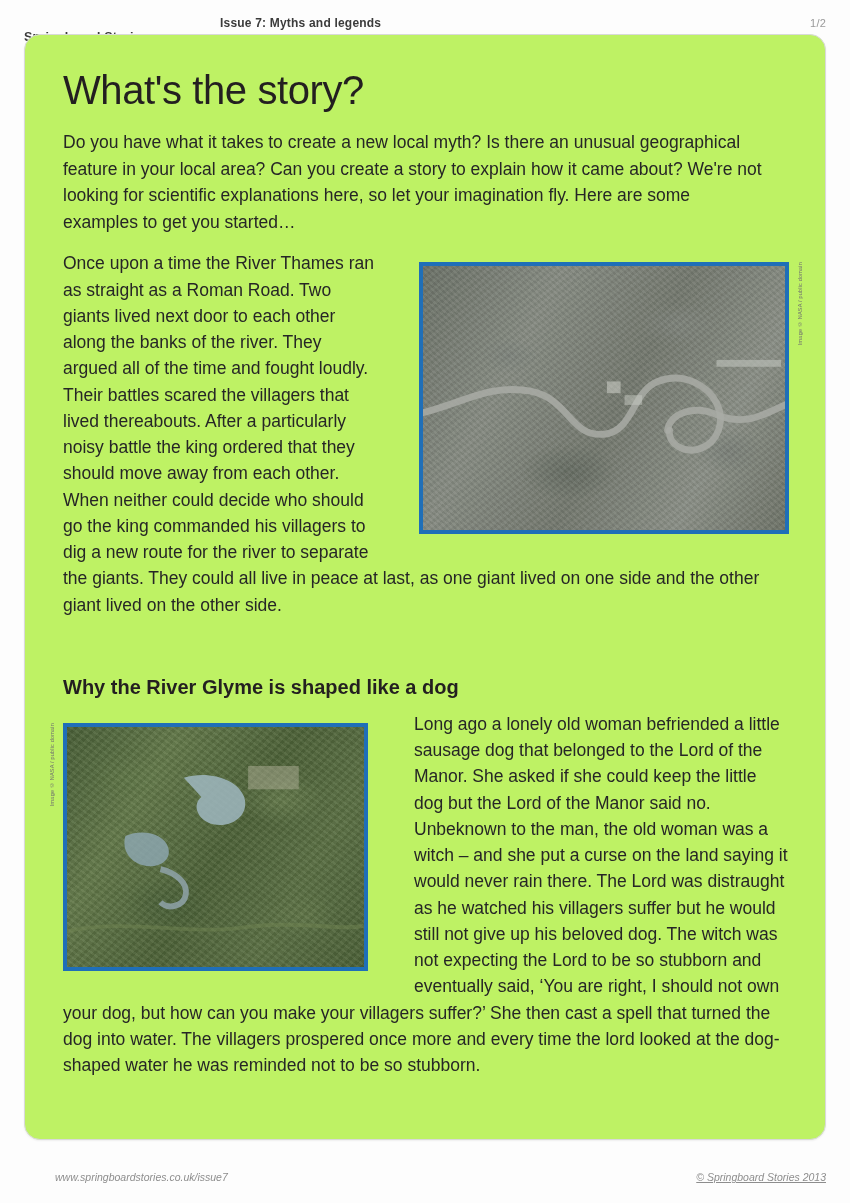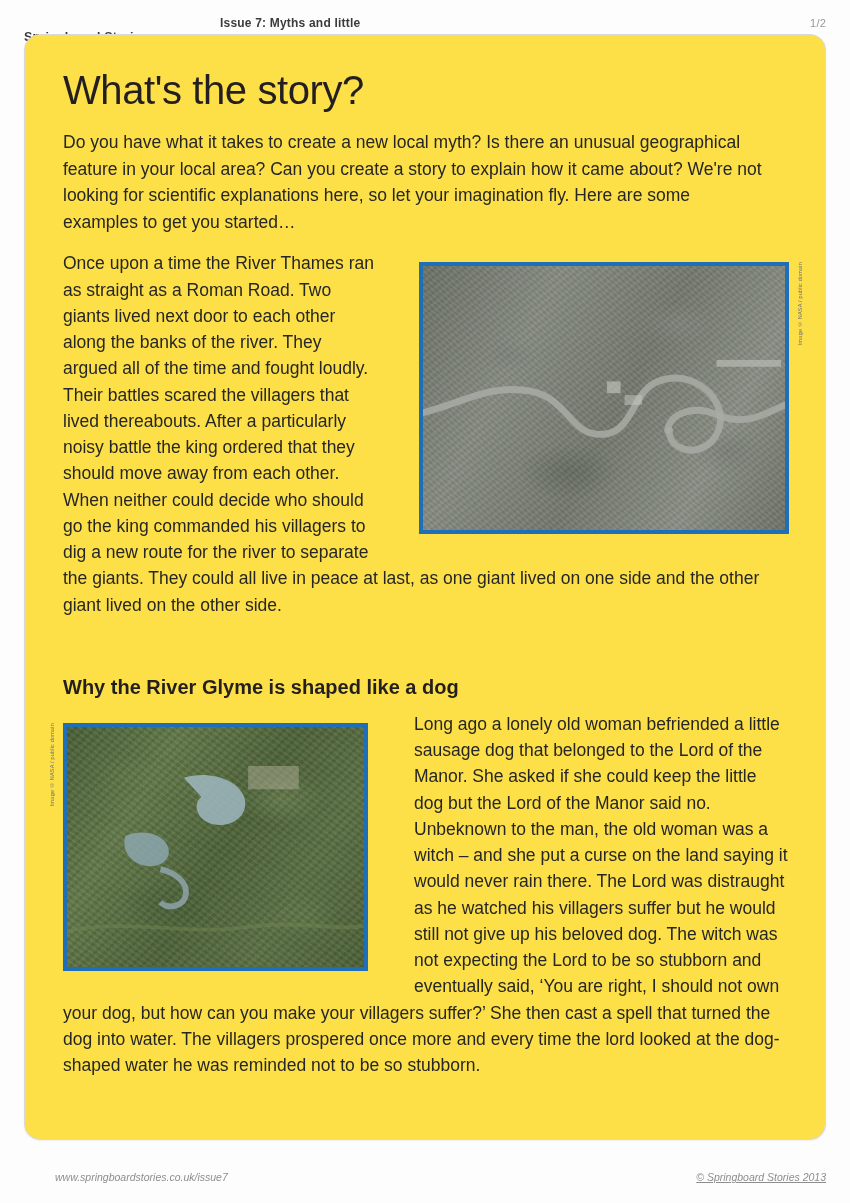--- a/index.html
+++ b/index.html
@@ -52,21 +52,21 @@
     font-size: 11px;
     color: #9a9a9a;
   }
   
   .sheet {
     position: absolute;
     top: 34px;
     left: 24px;
     width: 802px;
     height: 1106px;
-    background: #fde047;
+    background: #bef264;
     border: 1px solid #d9d9d9;
     border-radius: 16px;
     box-shadow: 0 1px 2px rgba(0,0,0,.06);
     overflow: hidden;
   }
   .content {
     position: absolute;
     top: 0; left: 0;
     width: 802px;
     padding: 26px 38px 0 38px;
@@ -201,21 +201,21 @@
   .footer-right { margin-left: auto; text-decoration: underline; }
   .clear { clear: both; }
 </style>
 </head>
 <body>
 
 <div class="page">
 
   <div class="page-header">
     <span class="brand">Springboard Stories</span>
-    <span class="issue-title">Issue 7: Myths and little</span>
+    <span class="issue-title">Issue 7: Myths and legends</span>
     <span class="page-num">1/2</span>
   </div>
 
   <div class="sheet">
     <div class="content">
 
       <h1 class="title">What's the story?</h1>
 
       <p class="intro">Do you have what it takes to create a new local myth? Is there an unusual geographical feature in your local area? Can you create a story to explain how it came about? We're not looking for scientific explanations here, so let your imagination fly. Here are some examples to get you started…</p>
 

